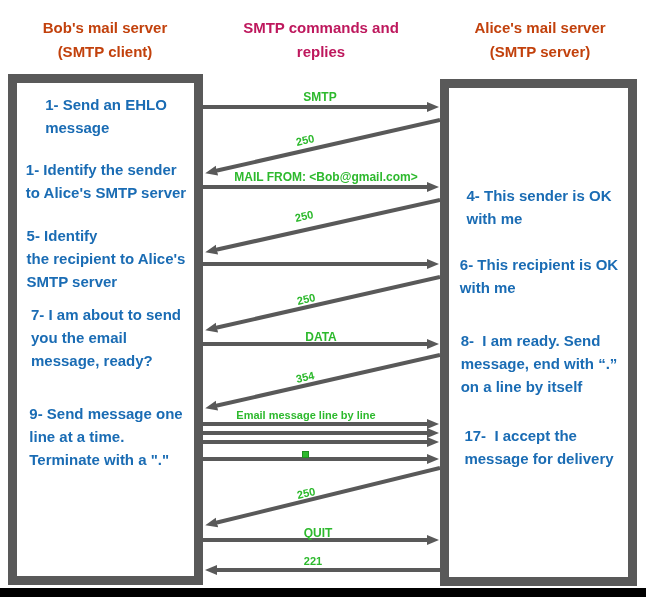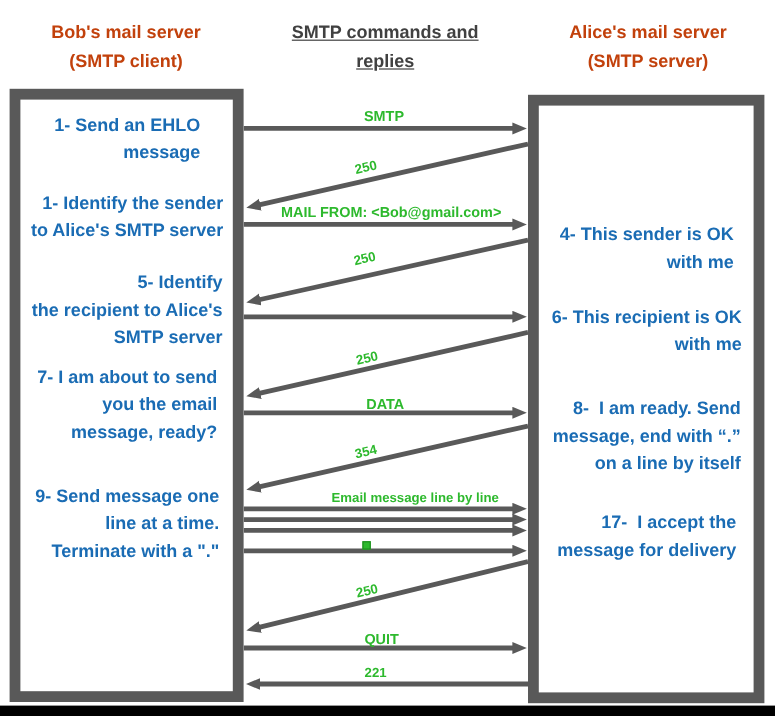--- a/index.html
+++ b/index.html
@@ -5,40 +5,40 @@
   html,body{margin:0;padding:0;background:#fff;}
   .page{
     position:relative;width:646px;height:597px;background:#ffffff;
     font-family:"Liberation Sans",sans-serif;overflow:hidden;
   }
   .hdr{
     position:absolute;top:16px;transform:translateX(-50%);
     font-size:15px;font-weight:bold;line-height:24px;text-align:center;
     white-space:pre;color:#c2410c;
   }
-  .hdr-center{color:#404040;text-decoration:underline;}
+  .hdr-center{color:#be185d;}
   .box{
     position:absolute;background:#ffffff;border:9px solid #595959;box-sizing:border-box;
   }
   .box-left{left:8px;top:74px;width:195px;height:511px;}
   .box-right{left:440px;top:79px;width:197px;height:507px;}
   .step{
     position:absolute;transform:translateX(-50%);
     color:#1a6cb4;font-size:15px;font-weight:bold;line-height:23px;
-    text-align:right;white-space:pre;
+    text-align:left;white-space:pre;
   }
   .arrows{position:absolute;left:203px;top:0;width:237px;height:597px;}
   .arrows line{stroke:#595959;stroke-width:4;}
   .msg{
     position:absolute;transform:translateX(-50%);
     color:#2db92d;font-weight:bold;font-size:12px;white-space:pre;
   }
   .msg-num{font-size:11px;}
   .msg-tilt{transform:translateX(-50%) rotate(-13deg);}
-  .msg-small{font-size:11px;margin-left:40px;}
+  .msg-small{font-size:11px;}
   .dot-square{
     position:absolute;left:302px;top:451px;width:7px;height:7px;
     background:#2db92d;border:1px solid #1f8f1f;box-sizing:border-box;
   }
   .bottom-bar{
     position:absolute;left:0;top:588px;width:646px;height:9px;background:#000000;
   }
 </style>
 </head>
 <body>

